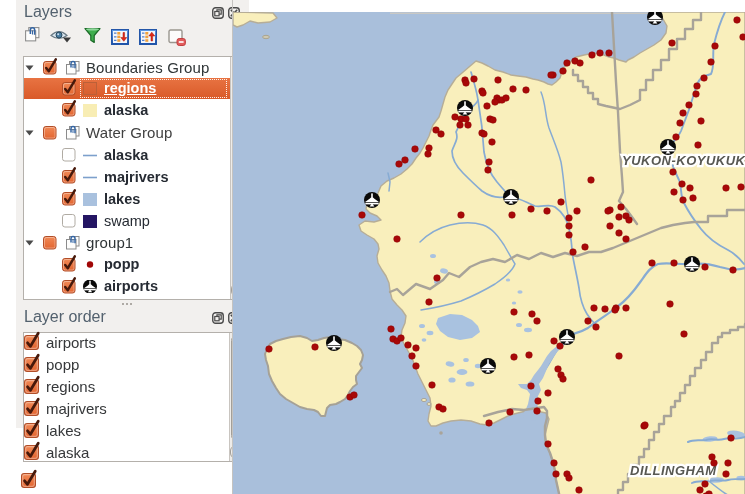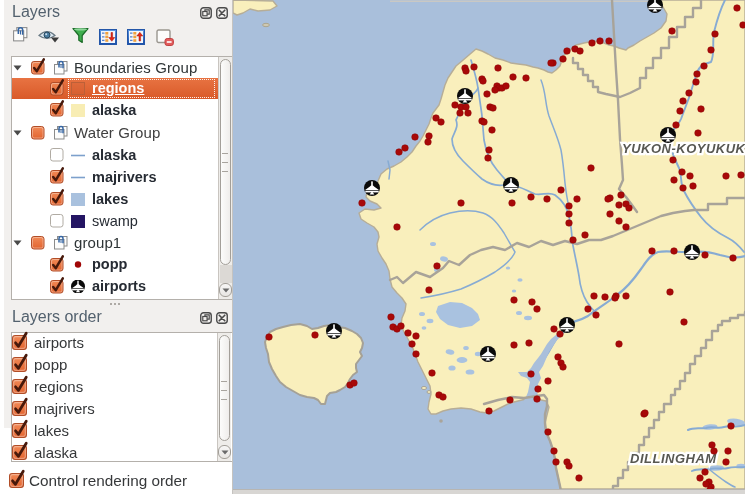--- a/index.html
+++ b/index.html
@@ -10,21 +10,21 @@
 <linearGradient id="cbg" x1="0" y1="0" x2="0" y2="1">
 <stop offset="0" stop-color="#f18a57"></stop>
         <stop offset="1" stop-color="#e2642f"></stop>
       </linearGradient>
 <linearGradient id="blg" x1="0" y1="0" x2="0" y2="1">
 <stop offset="0" stop-color="#5d9ae6"></stop>
         <stop offset="1" stop-color="#1a4fa8"></stop>
       </linearGradient>
 </defs>
   </svg>
-<div style="position:absolute;left:4px;top:0;width:233px;height:428px;background:#f2f0ee">
+<div style="position:absolute;left:16px;top:0;width:233px;height:428px;background:#f2f0ee">
 <div style="position:absolute;left:8px;top:3px;font-size:16px;color:#53616e">Layers</div>
     <svg style="position:absolute;left:195.5px;top:6.5px" width="12" height="12" viewBox="0 0 11.2 11.2">
       <rect x="0.7" y="0.7" width="9.8" height="9.8" rx="2.6" fill="none" stroke="#4a4a4a" stroke-width="1.3"></rect>
       <rect x="2.6" y="4.2" width="4" height="4" fill="none" stroke="#4a4a4a" stroke-width="1.1"></rect>
       <path d="M4.6,4.2 V2.6 H8.6 V6.6 H6.6" fill="none" stroke="#4a4a4a" stroke-width="1.1"></path>
     </svg>
     <svg style="position:absolute;left:212px;top:6.5px" width="12" height="12" viewBox="0 0 11.2 11.2">
       <rect x="0.7" y="0.7" width="9.8" height="9.8" rx="2.6" fill="none" stroke="#4a4a4a" stroke-width="1.3"></rect>
       <path d="M3,3 L8.2,8.2 M8.2,3 L3,8.2" stroke="#4a4a4a" stroke-width="1.5" stroke-linecap="round"></path>
     </svg>
@@ -188,21 +188,21 @@
     <svg style="position:absolute;left:217.5px;top:287.5px" width="8" height="5" viewBox="0 0 8 5">
       <path d="M0.5,0.5 L7.5,0.5 L4,4.5 Z" fill="#6a6a6a"></path>
     </svg>
     <div style="position:absolute;left:215.5px;top:265px;width:12px;height:18px;background:#dcd9d5"></div>
     <div style="position:absolute;left:228.5px;top:246px;width:3px;height:1px;background:#b4b0a9"></div>
     <div style="position:absolute;left:228.5px;top:249px;width:3px;height:1px;background:#b4b0a9"></div>
     <div style="position:absolute;left:228.5px;top:252px;width:3px;height:1px;background:#b4b0a9"></div>
     <div style="position:absolute;left:106px;top:302.5px;width:2.2px;height:2.2px;border-radius:50%;background:#97938d"></div>
     <div style="position:absolute;left:110px;top:302.5px;width:2.2px;height:2.2px;border-radius:50%;background:#97938d"></div>
     <div style="position:absolute;left:114px;top:302.5px;width:2.2px;height:2.2px;border-radius:50%;background:#97938d"></div>
-    <div style="position:absolute;left:8px;top:308px;font-size:16px;color:#53616e">Layers order</div>
+    <div style="position:absolute;left:8px;top:308px;font-size:16px;color:#53616e">Layer order</div>
     <svg style="position:absolute;left:195.5px;top:311.5px" width="12" height="12" viewBox="0 0 11.2 11.2">
       <rect x="0.7" y="0.7" width="9.8" height="9.8" rx="2.6" fill="none" stroke="#4a4a4a" stroke-width="1.3"></rect>
       <rect x="2.6" y="4.2" width="4" height="4" fill="none" stroke="#4a4a4a" stroke-width="1.1"></rect>
       <path d="M4.6,4.2 V2.6 H8.6 V6.6 H6.6" fill="none" stroke="#4a4a4a" stroke-width="1.1"></path>
     </svg>
     <svg style="position:absolute;left:212px;top:311.5px" width="12" height="12" viewBox="0 0 11.2 11.2">
       <rect x="0.7" y="0.7" width="9.8" height="9.8" rx="2.6" fill="none" stroke="#4a4a4a" stroke-width="1.3"></rect>
       <path d="M3,3 L8.2,8.2 M8.2,3 L3,8.2" stroke="#4a4a4a" stroke-width="1.5" stroke-linecap="round"></path>
     </svg>
     <div style="position:absolute;left:6.5px;top:331.5px;width:222px;height:130px;background:#fff;border:1px solid #b4b0ab"></div>
@@ -249,25 +249,24 @@
     <div style="position:absolute;left:217px;top:399px;width:6px;height:1px;background:#a8a49e"></div>
     <div style="position:absolute;left:213.5px;top:444.5px;width:13px;height:14px;background:linear-gradient(#f7f6f5,#e8e6e3);border:1px solid #a39f99;border-radius:6px"></div>
     <svg style="position:absolute;left:216.5px;top:449.5px" width="8" height="5" viewBox="0 0 8 5">
       <path d="M0.5,0.5 L7.5,0.5 L4,4.5 Z" fill="#6a6a6a"></path>
     </svg>
     <svg style="position:absolute;left:4.5px;top:472.5px;overflow:visible" width="15" height="15" viewBox="0 0 13.5 13.5">
       <rect x="0.5" y="0.5" width="12.5" height="12.5" rx="2.4" fill="url(#cbg)" stroke="#b14d27"></rect>
       <rect x="1.5" y="1.5" width="10.5" height="10.5" rx="1.8" fill="none" stroke="#ffffff" stroke-opacity="0.35"></rect>
       <path d="M3.2,7 L5.8,10.2 L12.8,-1.6" fill="none" stroke="#47190b" stroke-width="2.5" stroke-linecap="round" stroke-linejoin="round"></path>
     </svg>
-    <div style="position:absolute;left:25px;top:472px;font-size:15.3px;color:#36383a">Control rendering order</div>
 </div>
 <div style="position:absolute;left:232px;top:0;width:1px;height:494px;background:#c5c3c0"></div>
 <div style="position:absolute;left:233px;top:489px;width:512px;height:5px;background:#d8d6d3;border-top:1px solid #b7b5b2"></div>
-<div style="position:absolute;left:233px;top:0;width:512px;height:374px">
+<div style="position:absolute;left:233px;top:12px;width:512px;height:374px">
 <svg width="512" height="489" viewBox="233 0 512 489">
       <rect x="233" y="0" width="512" height="489" fill="#a9bfdb"></rect>
       <path d="M656,0 L663,7 L667,14 L666,21 L661,28 L654,33 L647,37 L640,41 L634,45 L628,48 L626,50 L619,48 L614,46 L609,45 L604,43 L599,42 L594,41 L589,42 L584,43 L580,44 L576,45 L572,48 L569,51 L566,54 L563,56 L560,59 L561,63 L560,66 L556,70 L552,73 L548,72 L544,70 L538,68 L533,67 L526,65 L518,64 L511,63 L503,60 L495,58 L488,54 L482,51 L476,49 L469,55 L462,61 L456,66 L452,72 L448,78 L445,85 L443,92 L441,99 L439,105 L436,109 L433,113 L431,118 L429,124 L426,130 L423,136 L420,141 L416,146 L412,152 L407,157 L401,162 L394,166 L387,169 L381,174 L378,181 L375,187 L371,189 L367,192 L366,197 L370,201 L377,204 L381,208 L374,210 L365,209 L359,213 L361,219 L367,223 L374,227 L378,232 L379,237 L377,244 L378,251 L382,258 L386,264 L389,271 L390,279 L392,287 L397,293 L402,298 L406,304 L405,311 L402,318 L401,325 L404,332 L408,339 L412,346 L415,354 L418,362 L422,370 L426,378 L430,386 L431,394 L429,402 L428,409 L431,414 L436,414 L443,411 L451,409 L461,408 L471,409 L480,412 L487,413 L494,411 L502,407 L510,403 L518,401 L526,399 L534,399 L541,400 L546,401 L549,407 L547,415 L545,423 L546,432 L550,441 L553,450 L555,459 L556,468 L558,477 L560,486 L561,489 L745,489 L745,0 Z" fill="#f9efbc" stroke="#b6ad97" stroke-width="1.4" stroke-linejoin="round"></path>
       <path d="M233,0 L273,1 L277,6 L270,10 L258,11 L250,9 L243,13 L237,15 L233,13 Z" fill="#f9efbc" stroke="#b6ad97" stroke-width="1.4" stroke-linejoin="round"></path>
       <path d="M267,337 L270,332 L276,329 L283,327 L291,325 L300,324 L307,326 L312,329 L318,328 L324,326 L331,325 L338,327 L345,328 L352,331 L357,334 L361,338 L363,343 L362,348 L360,352 L362,356 L359,360 L356,364 L356,368 L357,372 L353,375 L350,379 L348,383 L345,387 L340,390 L336,392 L330,393 L327,396 L326,400 L325,404 L321,404 L318,400 L314,398 L307,397 L300,395 L293,391 L286,387 L280,382 L276,376 L272,369 L269,362 L268,354 L266,348 L265,342 Z" fill="#f9efbc" stroke="#a5a196" stroke-width="2" stroke-linejoin="round"></path>
       <ellipse cx="266" cy="25" rx="3.4" ry="1.7" fill="#cfc9b2" stroke="#aaa590" stroke-width="1"></ellipse>
       <ellipse cx="424" cy="388" rx="2.6" ry="1.5" fill="#f9efbc" stroke="#a5a196"></ellipse>
       <ellipse cx="429" cy="392" rx="2" ry="1.4" fill="#f9efbc" stroke="#a5a196"></ellipse>
       <circle cx="441" cy="421" r="1.8" fill="#a9a49a"></circle>
       <ellipse cx="433" cy="244" rx="3" ry="2" transform="rotate(0 433 244)" fill="#a9c2e0"></ellipse>

